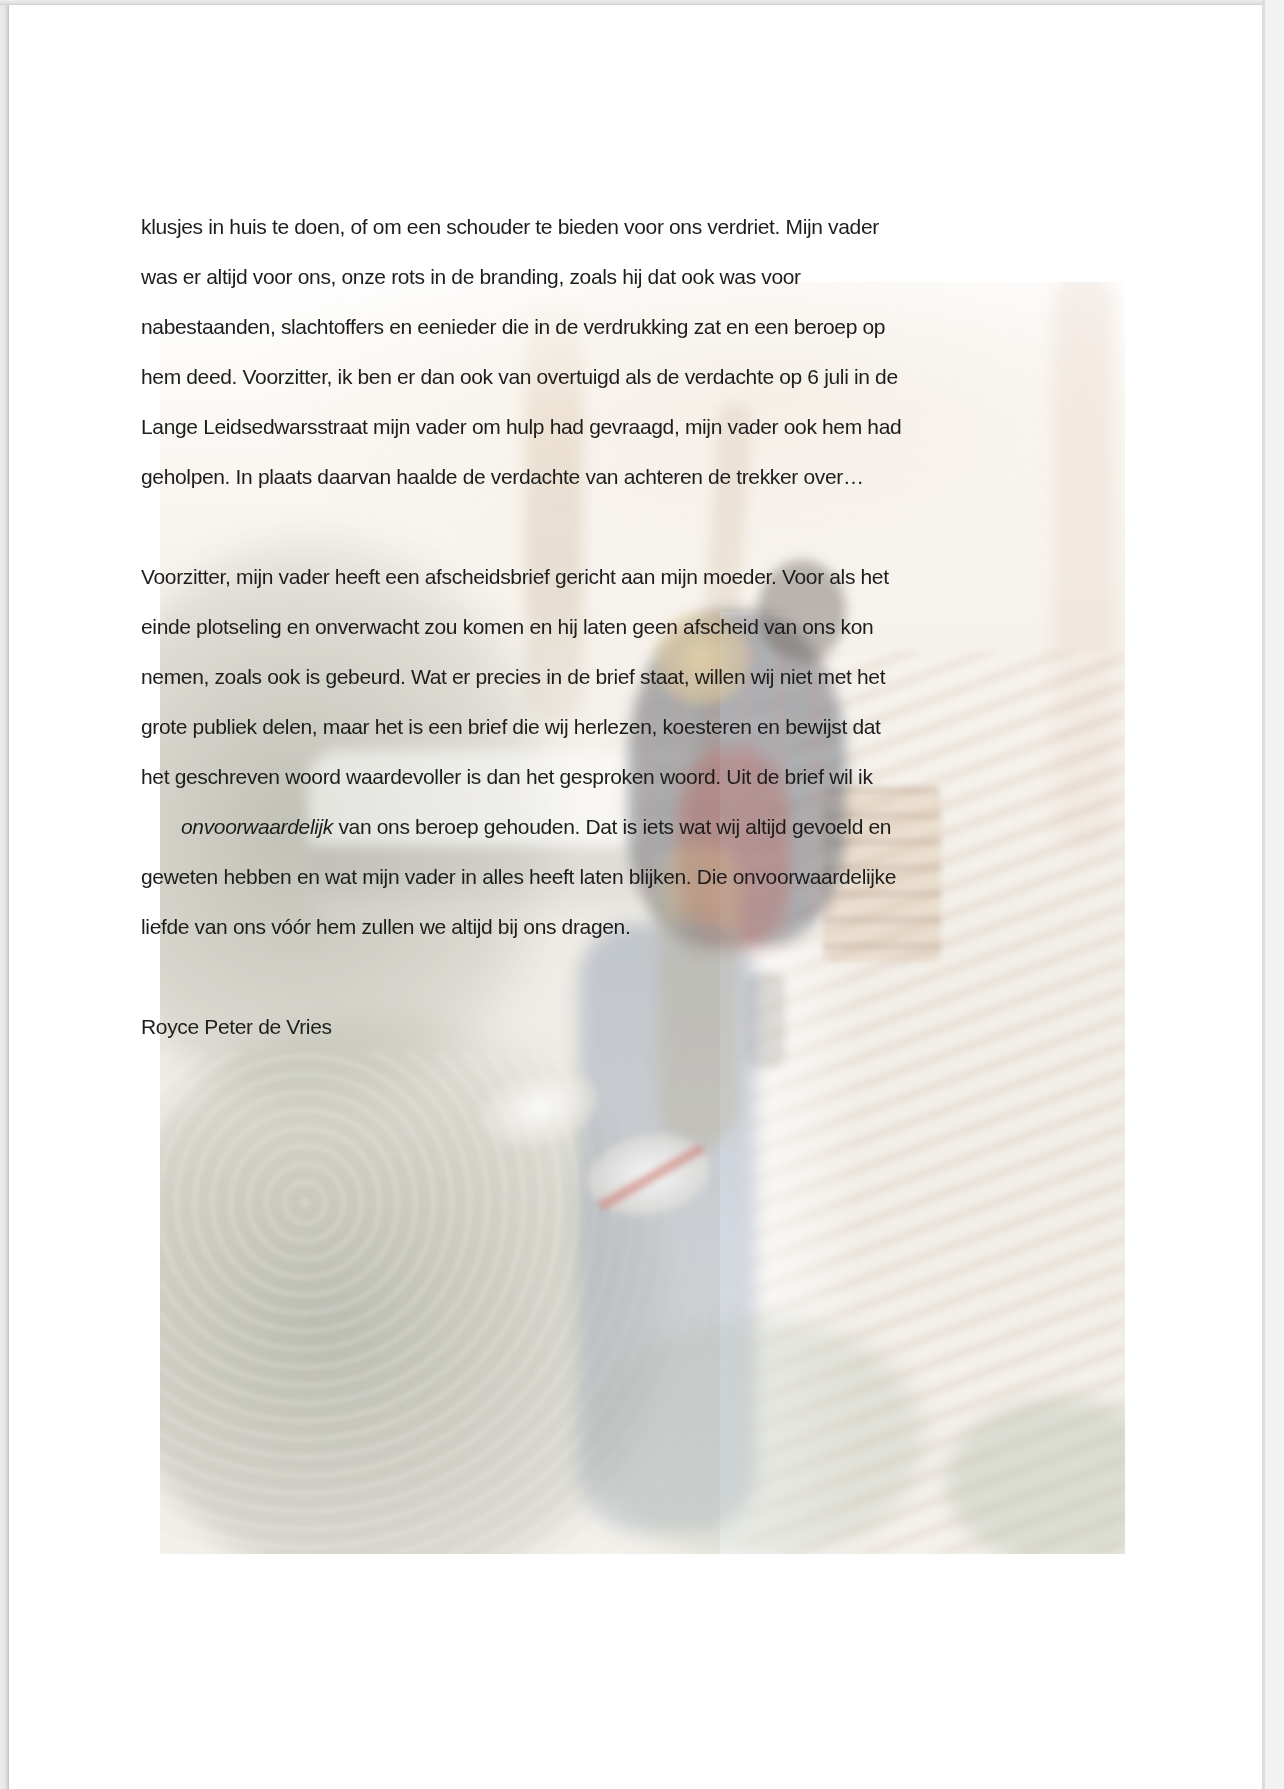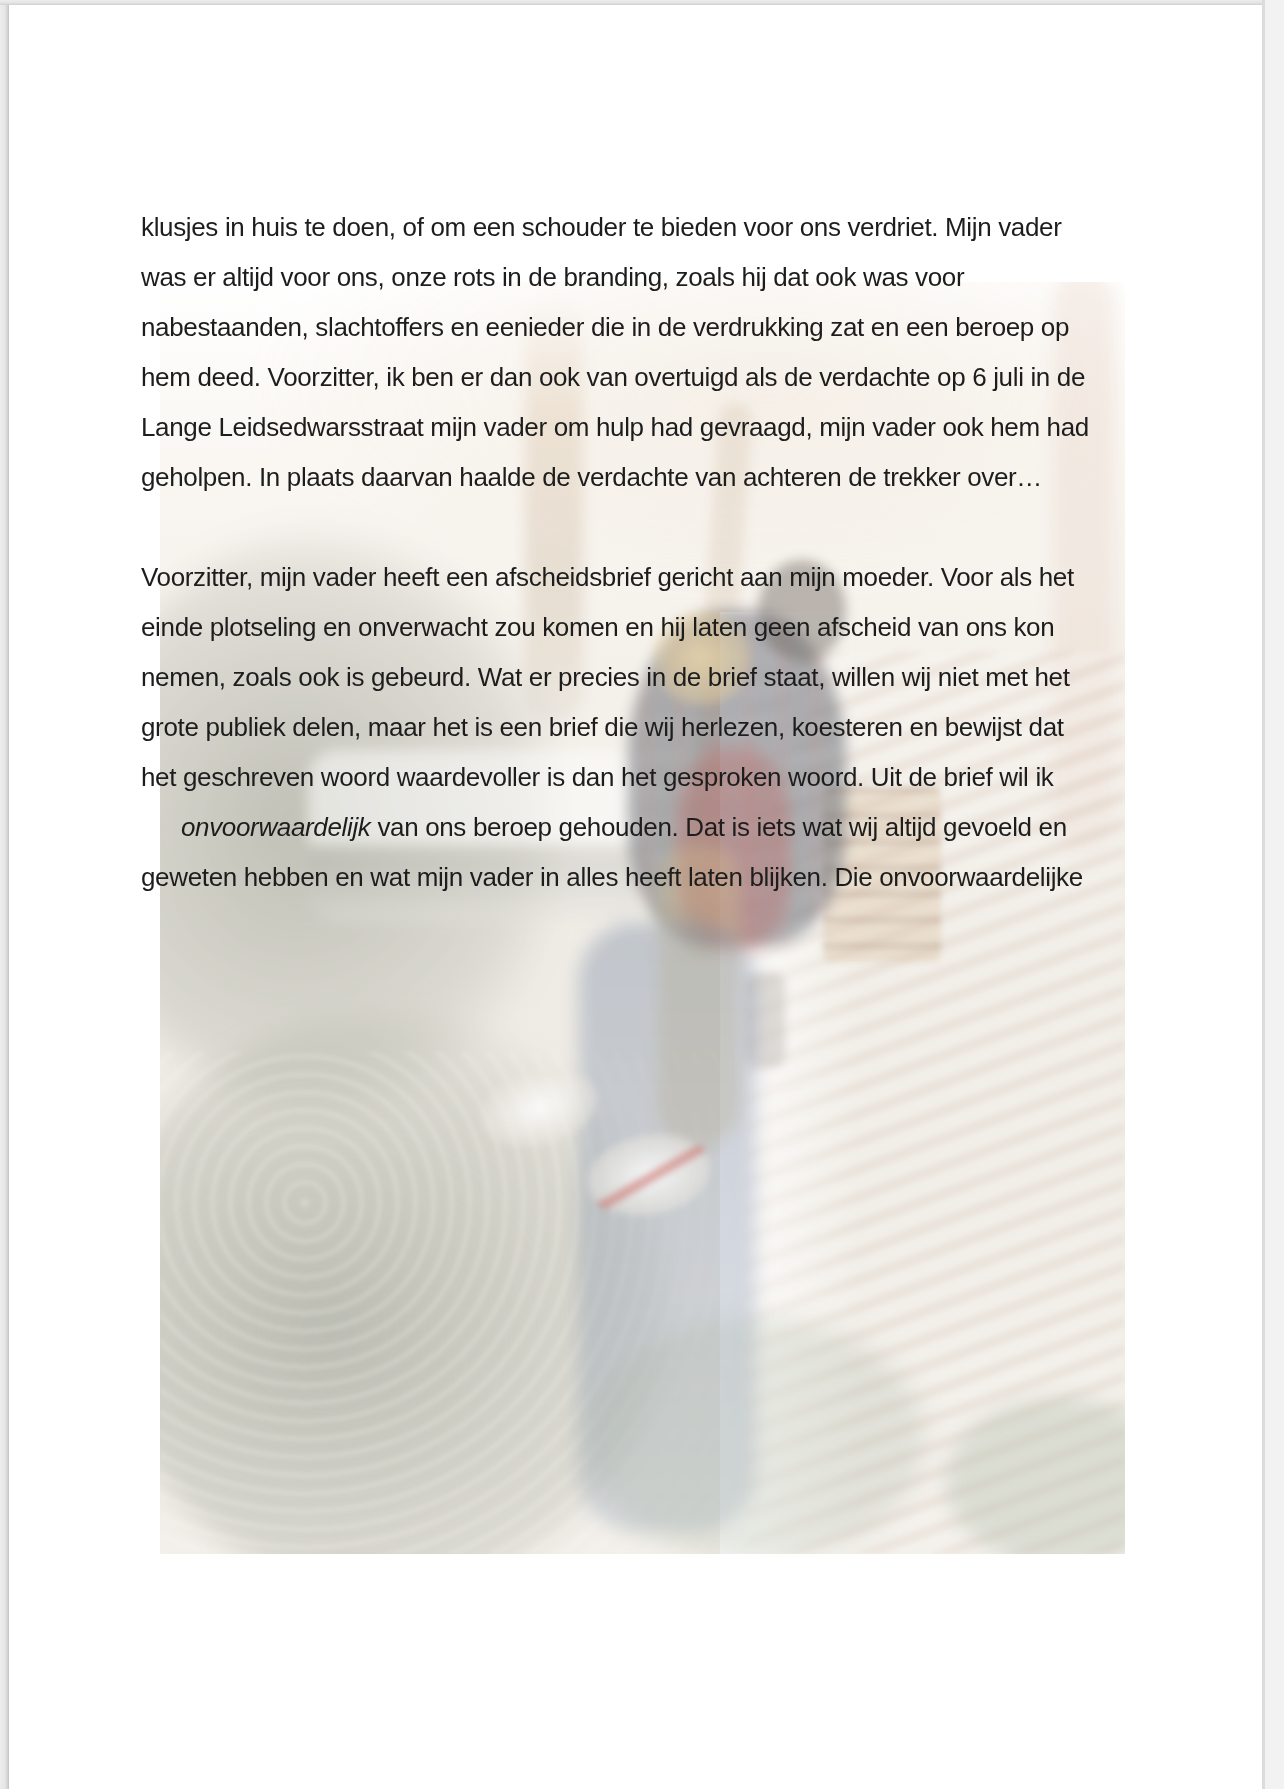--- a/index.html
+++ b/index.html
@@ -105,21 +105,21 @@
   .ph-bush-br  { left: 785px; top: 1115px; width: 230px; height: 170px; border-radius: 50%;
                  background: rgba(148,163,138,.6); filter: blur(10px); opacity: .6; }
   .ph-veil     { left: 0; top: 0; width: 100%; height: 100%;
                  background: rgba(255,255,255,.25); }
 
   
   .text-block {
     position: absolute; left: 141px; top: 202px; width: 920px;
     z-index: 5;
     color: #1d1d1d;
-    font-size: 26px;
+    font-size: 21px;
     letter-spacing: -0.35px;
   }
   .paragraph { margin: 0 0 50px 0; }
   .line { height: 50px; line-height: 50px; white-space: nowrap; }
   .italic { font-style: italic; margin-left: 40px; }
 </style>
 </head>
 <body>
 
 <div class="edge-left"></div>
@@ -162,14 +162,18 @@
       <div class="line">geholpen. In plaats daarvan haalde de verdachte van achteren de trekker over…</div>
     </div>
     <div class="paragraph">
       <div class="line">Voorzitter, mijn vader heeft een afscheidsbrief gericht aan mijn moeder. Voor als het</div>
       <div class="line">einde plotseling en onverwacht zou komen en hij laten geen afscheid van ons kon</div>
       <div class="line">nemen, zoals ook is gebeurd. Wat er precies in de brief staat, willen wij niet met het</div>
       <div class="line">grote publiek delen, maar het is een brief die wij herlezen, koesteren en bewijst dat</div>
       <div class="line">het geschreven woord waardevoller is dan het gesproken woord. Uit de brief wil ik</div>
       <div class="line"><span class="italic">onvoorwaardelijk</span><span> van ons beroep gehouden. Dat is iets wat wij altijd gevoeld en</span></div>
       <div class="line">geweten hebben en wat mijn vader in alles heeft laten blijken. Die onvoorwaardelijke</div>
+      <div class="line">liefde van ons vóór hem zullen we altijd bij ons dragen.</div>
+    </div>
+    <div class="paragraph">
+      <div class="line">Royce Peter de Vries</div>
     </div>
   </div>
 
 </body></html>

